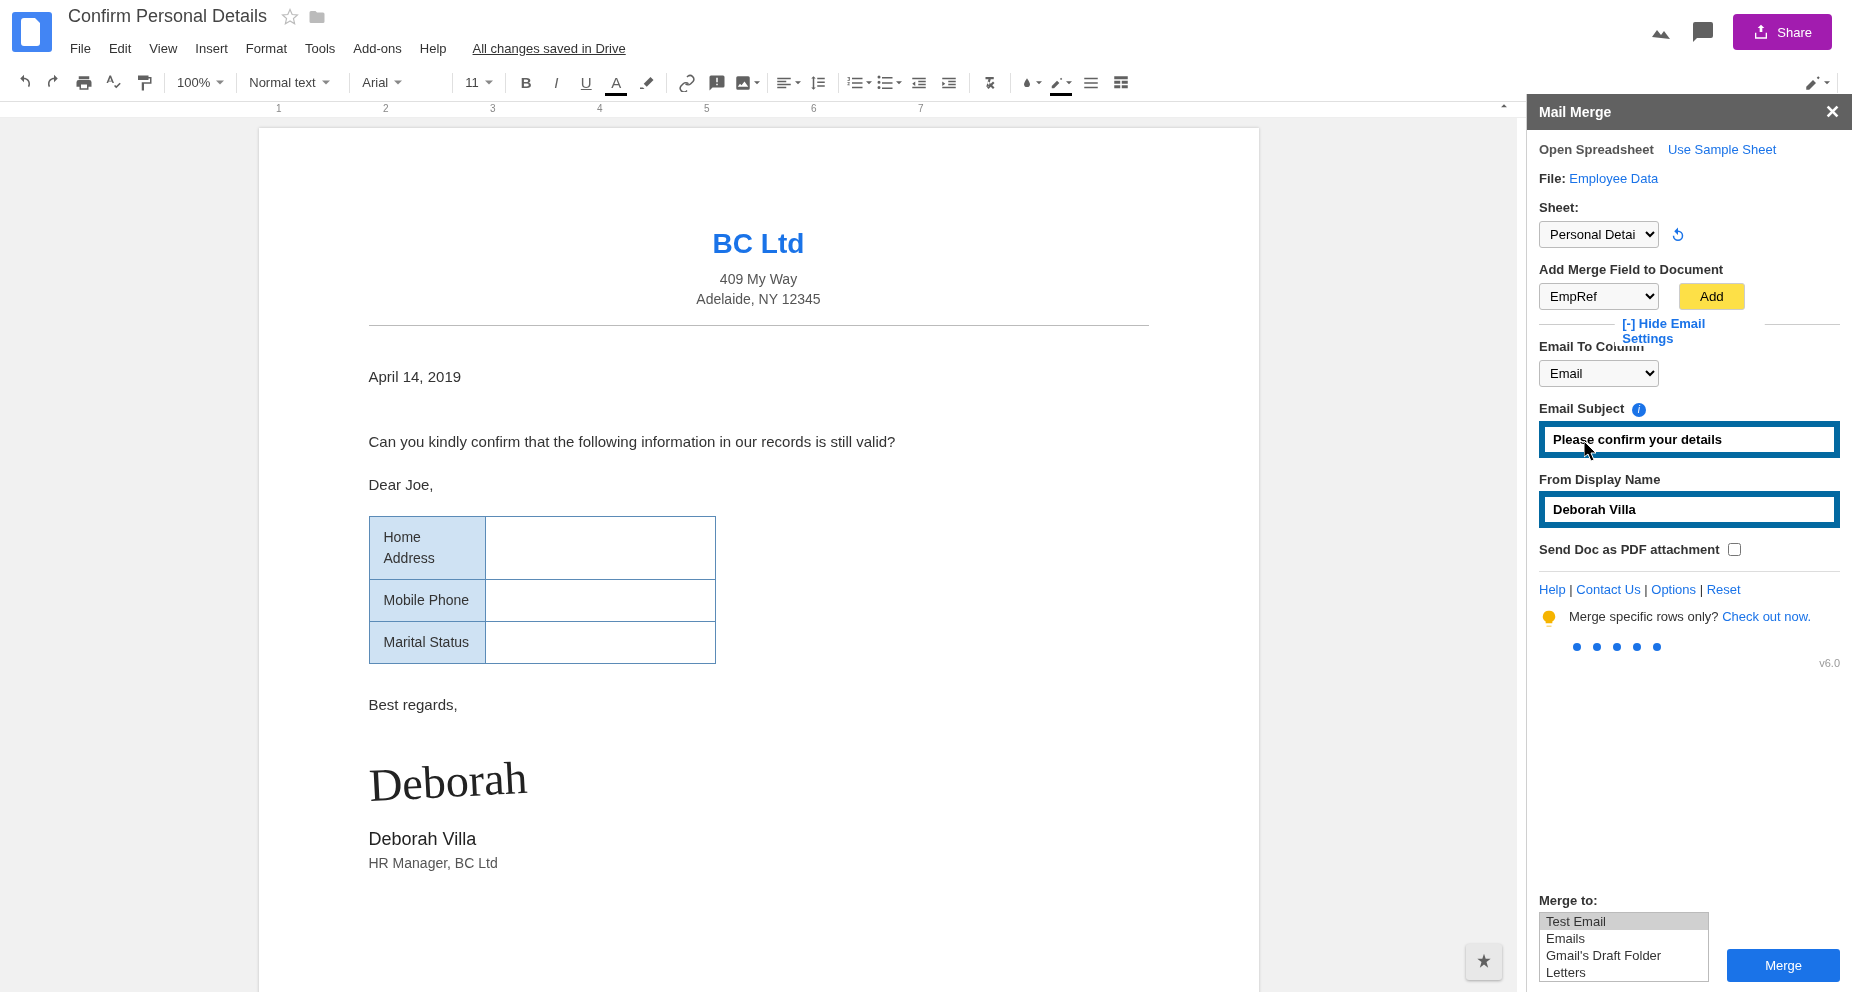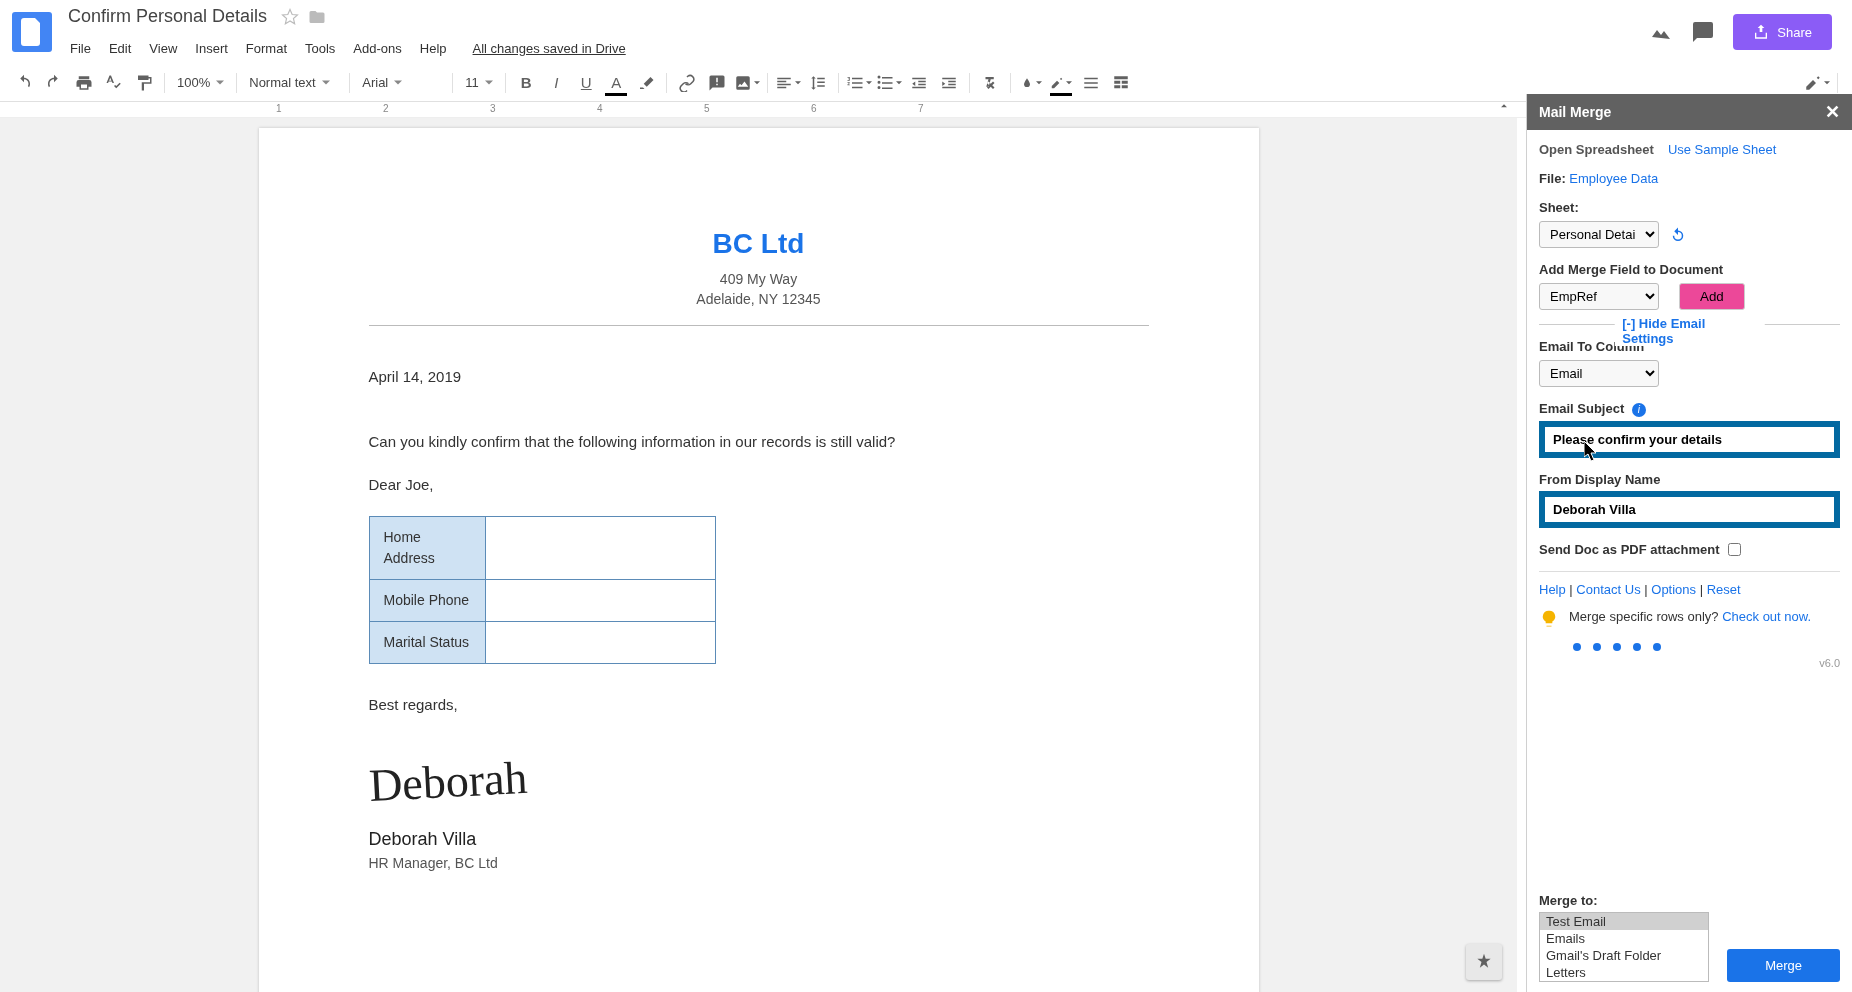--- a/index.html
+++ b/index.html
@@ -9,21 +9,21 @@
 .titlebar { display: flex; align-items: center; height: 64px; padding: 0 12px; }
 .docs-logo { width: 40px; height: 40px; background: #4285f4; border-radius: 3px; display: flex; align-items: center; justify-content: center; margin-right: 10px; }
 .docs-logo svg { fill: #fff; }
 .title-area { flex: 1; }
 .doc-name { font-size: 18px; color: #444; padding: 2px 6px; }
 .menus { display: flex; gap: 2px; margin-top: 8px; }
 .menus span { padding: 4px 8px; color: #333; cursor: pointer; }
 .saved { color: #777; text-decoration: underline; margin-left: 8px; }
 .title-right { display: flex; align-items: center; gap: 18px; margin-right: 8px; }
 .title-icon { width: 24px; height: 24px; fill: #616161; }
-.share-btn { background: #8b5cf6; color: #fff; padding: 10px 20px; border-radius: 4px; display: flex; align-items: center; gap: 8px; font-weight: 500; }
+.share-btn { background: #a21caf; color: #fff; padding: 10px 20px; border-radius: 4px; display: flex; align-items: center; gap: 8px; font-weight: 500; }
 .share-btn svg { fill: #fff; }
 .star-icon, .folder-icon { fill: #bbb; margin-left: 8px; }
 
 
 .toolbar { display: flex; align-items: center; height: 38px; border-bottom: 1px solid #e0e0e0; padding: 0 10px; gap: 2px; }
 .tb-btn { width: 28px; height: 28px; display: flex; align-items: center; justify-content: center; border-radius: 2px; }
 .tb-btn svg { fill: #616161; width: 18px; height: 18px; }
 .tb-sep { width: 1px; height: 20px; background: #e0e0e0; margin: 0 4px; }
 .tb-select { display: flex; align-items: center; padding: 0 6px; height: 28px; gap: 6px; color: #444; }
 .tb-select svg.caret { width: 8px; height: 8px; fill: #888; }
@@ -58,21 +58,21 @@
 .sidebar { position: absolute; right: 0; top: -24px; width: 326px; bottom: 0; background: #fff; border-left: 1px solid #d0d0d0; display: flex; flex-direction: column; }
 .sb-header { background: #616161; color: #fff; height: 36px; display: flex; align-items: center; padding: 0 12px; font-weight: bold; font-size: 14px; }
 .sb-header .x { margin-left: auto; cursor: pointer; font-size: 18px; }
 .sb-body { padding: 12px; flex: 1; overflow: auto; font-size: 13px; color: #333; }
 .sb-row { margin-bottom: 14px; }
 .sb-links { display: flex; gap: 14px; margin-bottom: 14px; }
 .link { color: #1a73e8; cursor: pointer; }
 .bold { font-weight: bold; }
 .sb-select { display: flex; align-items: center; gap: 10px; }
 select.native, .sb-list { border: 1px solid #bbb; background: #f8f8f8; padding: 4px 6px; font-size: 13px; width: 120px; border-radius: 3px; }
-.add-btn { border: 1px solid #ccc; background: #ec4899; padding: 5px 20px; border-radius: 3px; margin-left: 10px; }
+.add-btn { border: 1px solid #ccc; background: #fde047; padding: 5px 20px; border-radius: 3px; margin-left: 10px; }
 .refresh { color: #1a73e8; }
 .hide-sep { border-top: 1px solid #ccc; position: relative; margin: 14px 0; }
 .hide-sep span { position: absolute; top: -9px; left: 50%; transform: translateX(-50%); background: #fff; padding: 0 8px; }
 .email-col { border: 1.5px solid #1a73e8; }
 .sb-input { width: 100%; border: 6px solid #0369a1; padding: 5px 8px; font-size: 13px; font-weight: bold; }
 .checkbox-row { display: flex; align-items: center; gap: 8px; }
 .footer-links { color: #333; }
 .footer-links .link { color: #1a73e8; }
 .tip { display: flex; gap: 10px; align-items: flex-start; margin-top: 12px; }
 .tip svg { flex: 0 0 20px; fill: #f5b400; }

